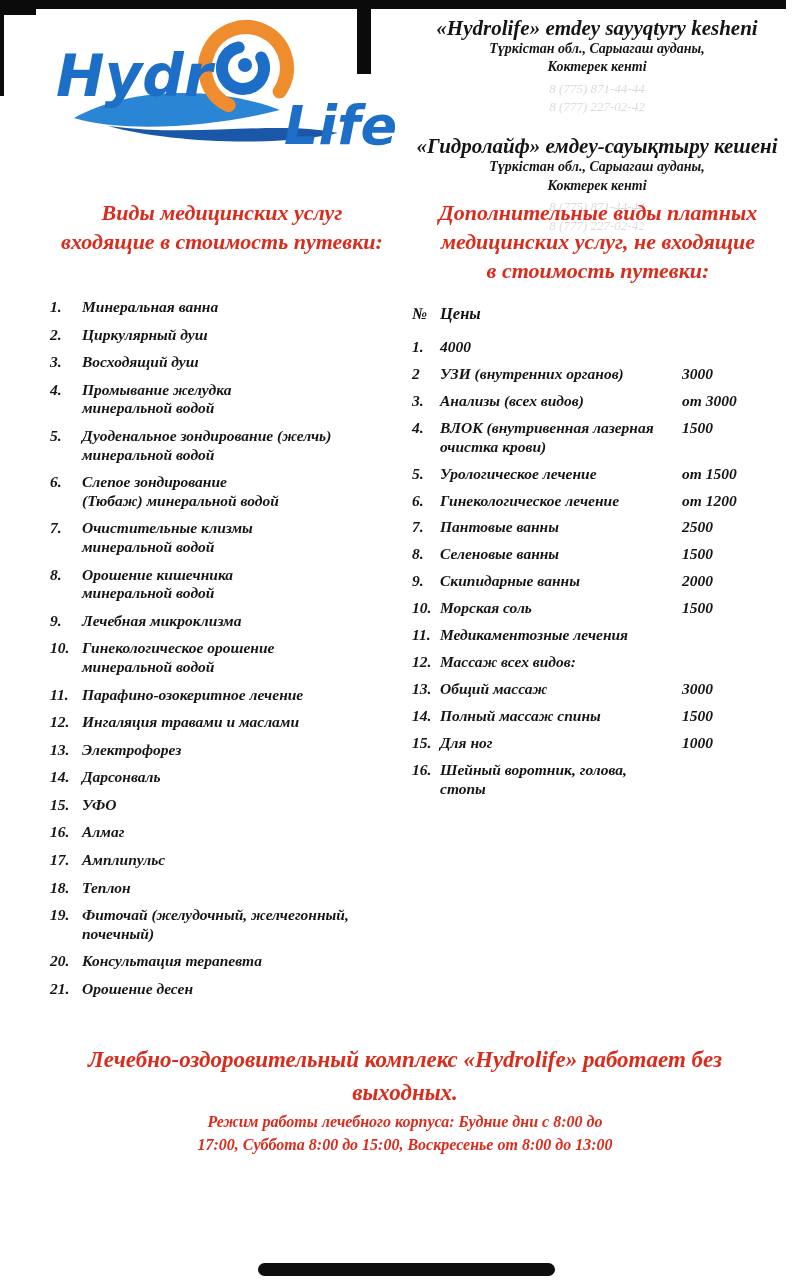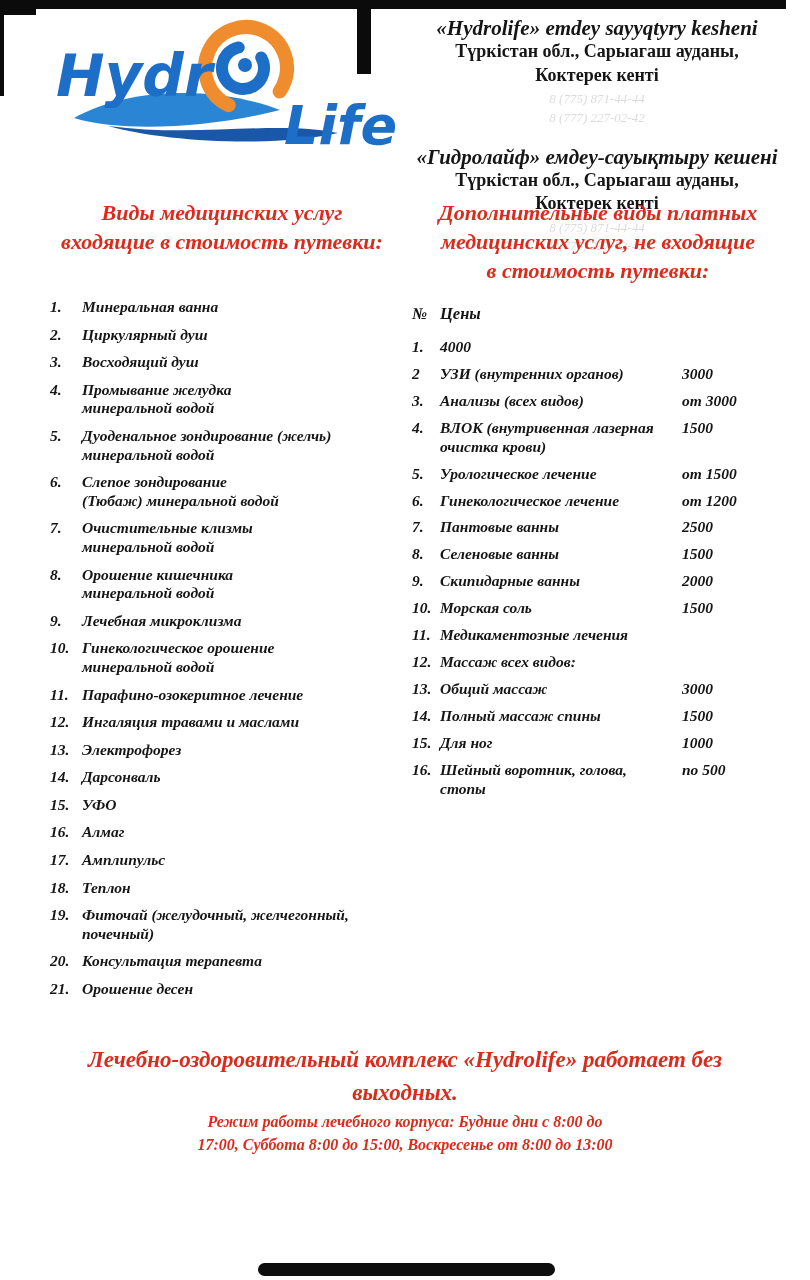--- a/index.html
+++ b/index.html
@@ -17,21 +17,21 @@
   .art-left   { left:0; top:0; width:4px;  height:96px; }
   .art-hang   { left:357px; top:0; width:14px; height:74px; }
 
   
   .logo { position:absolute; left:46px; top:10px; width:360px; height:148px; }
 
   
   .head-right { position:absolute; left:398px; top:0; width:398px; text-align:center; }
   .head-title { font-size:21px; font-weight:bold; font-style:italic; line-height:1.15; }
   .head-title.clip { margin-top:16px; }
-  .head-addr  { font-size:18px; font-weight:bold; line-height:1.3; }
+  .head-addr  { font-size:14px; font-weight:bold; font-style:italic; line-height:1.3; }
   .faint      { font-size:13px; font-style:italic; color:#9a9a9a; opacity:0.35; line-height:1.45; margin-top:3px; }
   .ru-block   { margin-top:17px; }
 
   
   .red-title {
     position:absolute; text-align:center; color:#da2c1d;
     font-size:22px; font-weight:bold; font-style:italic; line-height:1.32;
   }
   .red-title-left  { left:36px;  top:198px; width:372px; }
   .red-title-right { left:400px; top:198px; width:396px; }
@@ -320,21 +320,20 @@
         <div class="tr">
           <span class="num">15.</span>
           <span class="name pre">Для ног</span>
           <span class="price">1000</span>
         </div>
 
         <div class="tr">
           <span class="num">16.</span>
           <span class="name pre">Шейный воротник, голова,
 стопы</span>
-          <span class="price">по 500</span>
         </div>
       </div>
   </div>
 
   <div class="footer">
     <div class="p1 pre">Лечебно-оздоровительный комплекс «Hydrolife» работает без
 выходных.</div>
     <div class="p2 pre">Режим работы лечебного корпуса: Будние дни с 8:00 до
 17:00,  Суббота 8:00 до 15:00,  Воскресенье от 8:00 до 13:00</div>
   </div>

